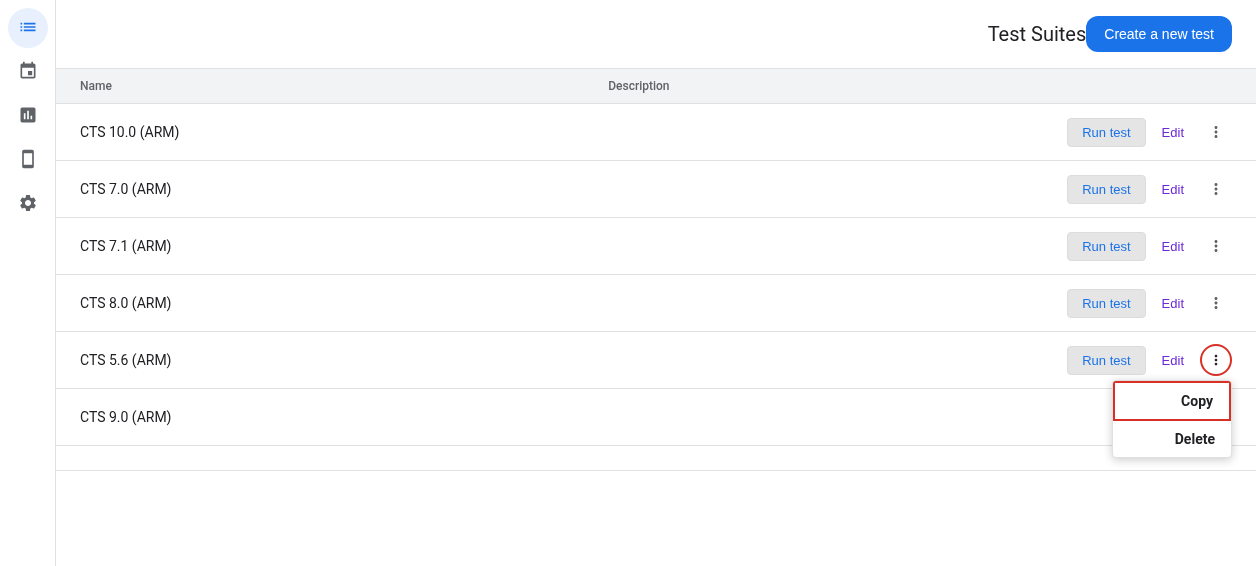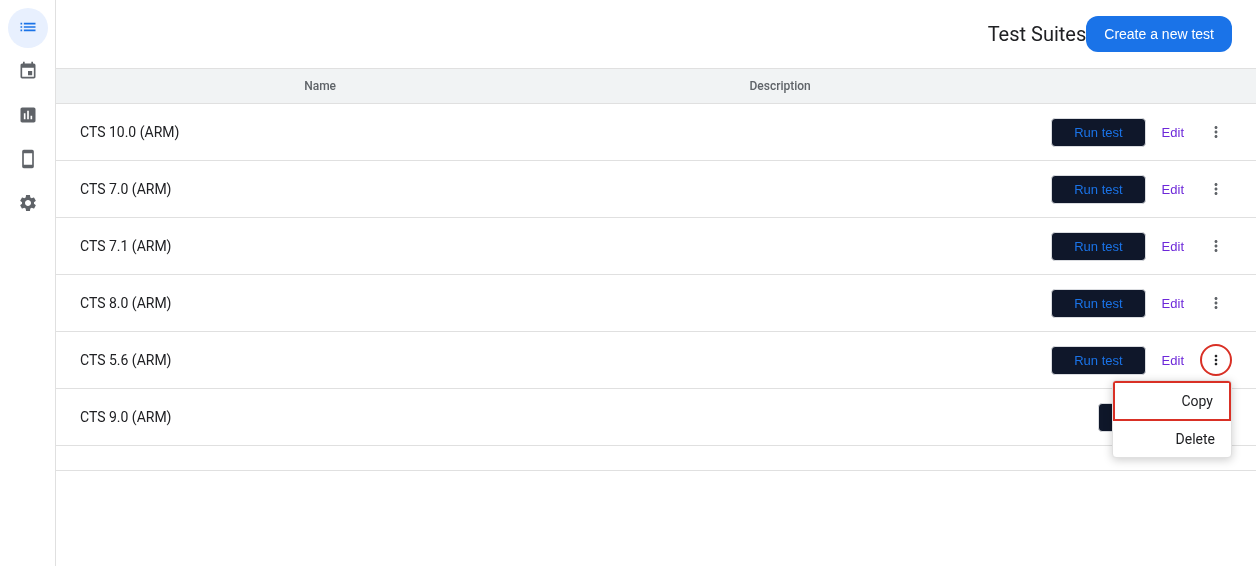--- a/index.html
+++ b/index.html
@@ -76,21 +76,21 @@
       overflow-y: auto;
     }
     table {
       width: 100%;
       border-collapse: collapse;
     }
     thead tr {
       background: #f1f3f4;
     }
     th {
-      text-align: center;
+      text-align: left;
       padding: 10px 24px;
       font-size: 12px;
       font-weight: 500;
       color: #5f6368;
       border-bottom: 1px solid #e0e0e0;
     }
     td {
       padding: 12px 24px;
       border-bottom: 1px solid #e0e0e0;
       vertical-align: middle;
@@ -101,24 +101,24 @@
       white-space: nowrap;
       display: flex;
       align-items: center;
       justify-content: flex-end;
       gap: 8px;
       position: relative;
     }
 
     .run-test-btn {
       border: 1px solid #dadce0;
-      background: #0f172a;
+      background: #e5e5e5;
       color: #1a73e8;
       border-radius: 4px;
-      padding: 6px 22px;
+      padding: 6px 14px;
       font-size: 13px;
       cursor: pointer;
       font-weight: 500;
     }
 
     .edit-btn {
       background: none;
       border: none;
       color: #6d28d9;
       font-size: 13px;
@@ -164,20 +164,21 @@
       z-index: 100;
       overflow: hidden;
     }
     .dropdown-item {
       padding: 10px 16px;
       font-size: 14px;
       cursor: pointer;
       color: #202124;
       display: block;
       white-space: nowrap;
+      font-weight: bold;
     }
     .dropdown-item.copy-item {
       border: 2px solid #d93025;
       background: #fff;
     }
 
     
     .table-container::-webkit-scrollbar { width: 6px; }
     .table-container::-webkit-scrollbar-track { background: #f1f1f1; }
     .table-container::-webkit-scrollbar-thumb { background: #ccc; border-radius: 3px; }

